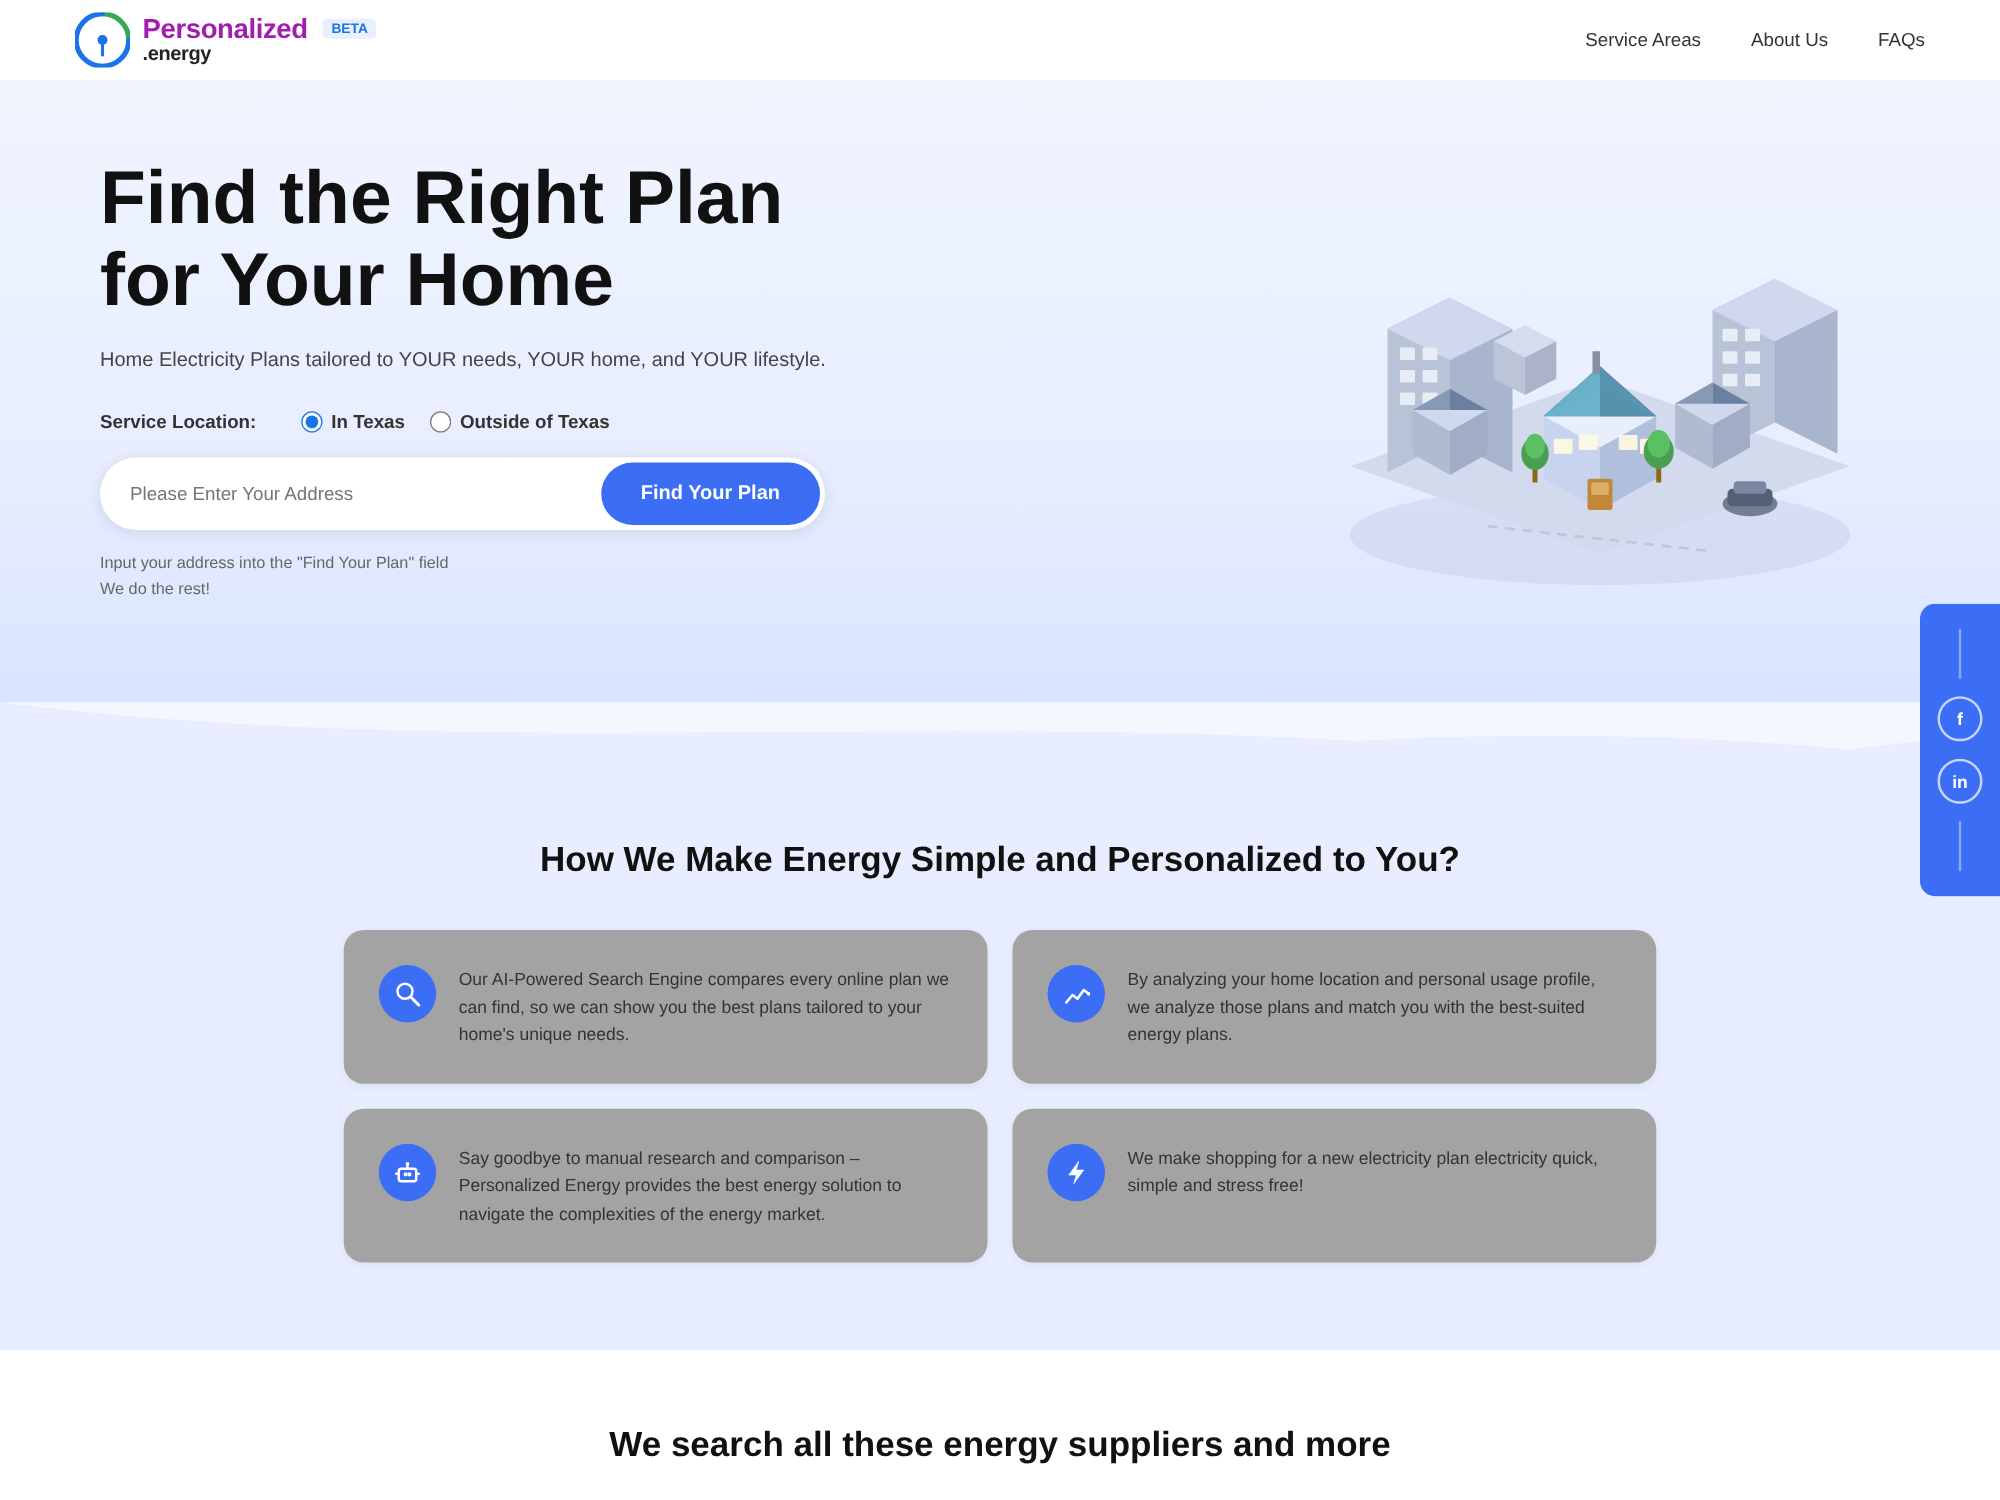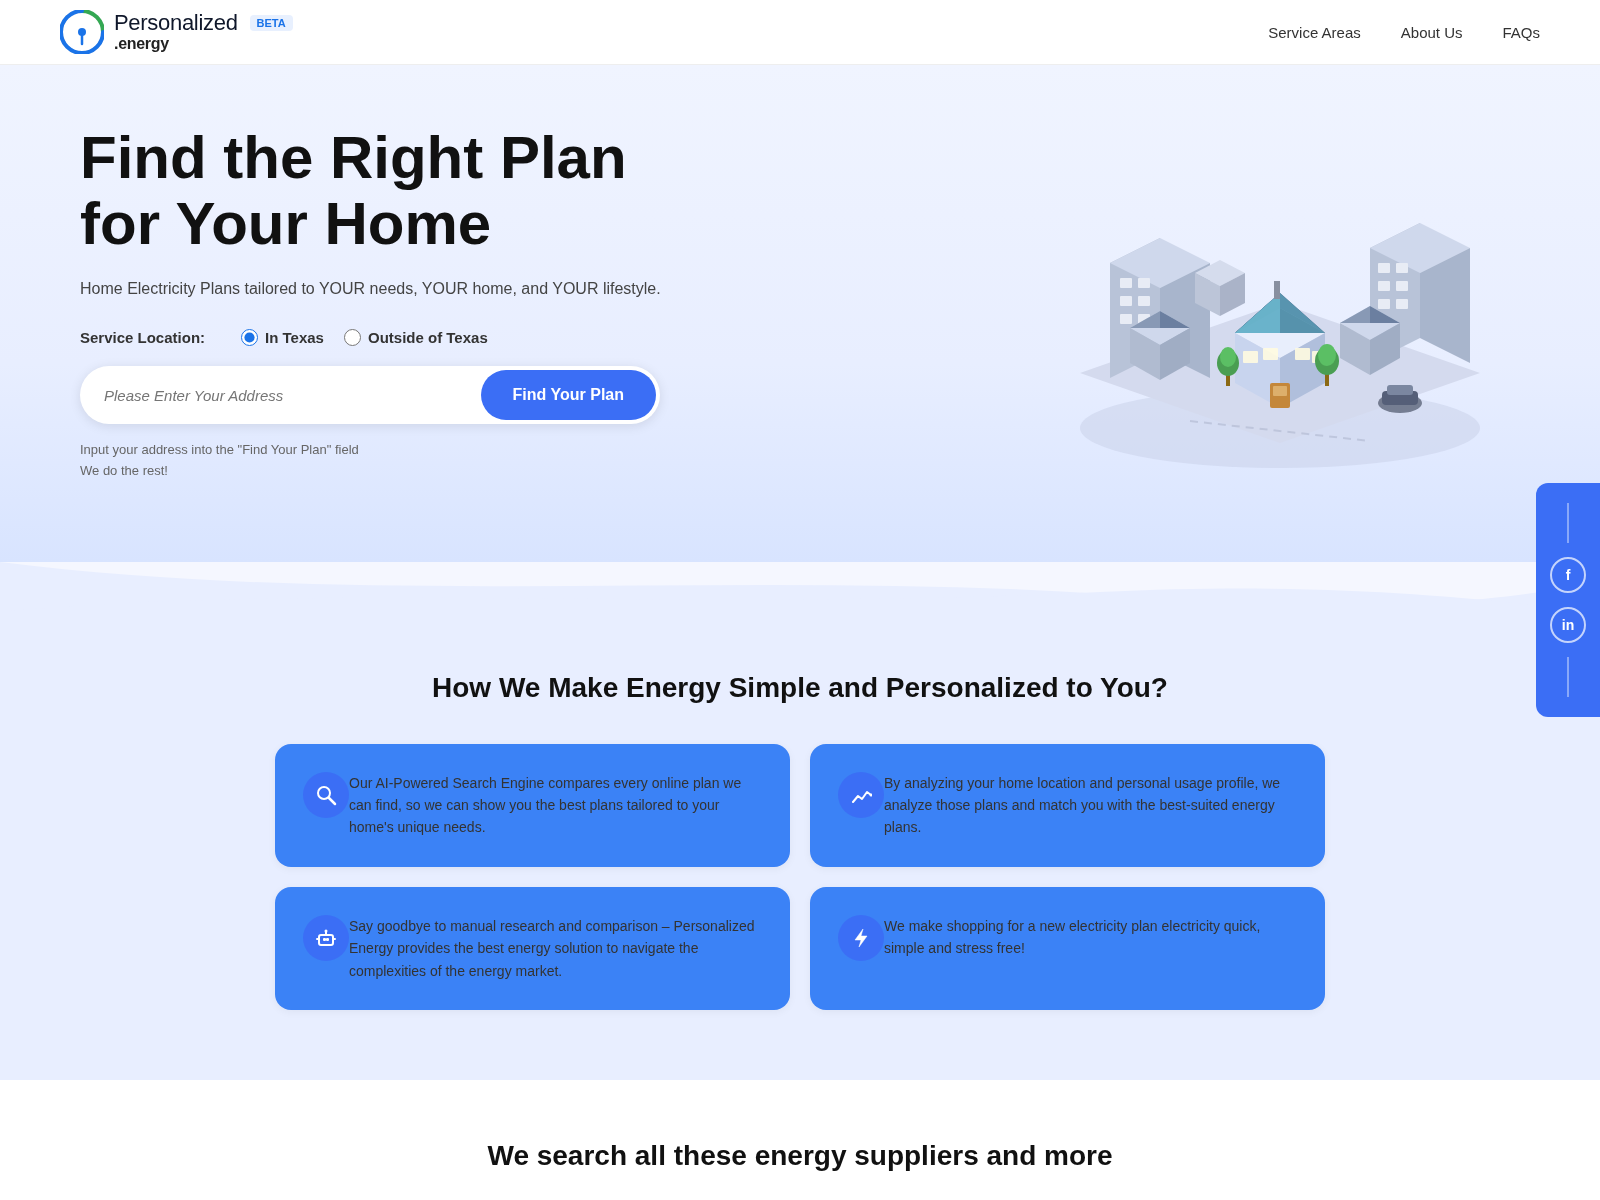--- a/index.html
+++ b/index.html
@@ -7,21 +7,21 @@
 
     
     header {
       display: flex; align-items: center; justify-content: space-between;
       padding: 0 60px; height: 65px;
       border-bottom: 1px solid #eee;
       background: #fff;
     }
     .logo-area { display: flex; align-items: center; gap: 10px; }
     .logo-text-area { display: flex; flex-direction: column; line-height: 1.1; }
-    .logo-main { font-size: 22px; font-weight: 400; color: #0f172a; letter-spacing: -0.3px; }
+    .logo-main { font-size: 22px; font-weight: 700; color: #a21caf; letter-spacing: -0.3px; }
     .logo-sub { font-size: 16px; font-weight: 700; color: #222; letter-spacing: -0.3px; }
     .beta-badge {
       background: #e8f0fe; color: #1a73e8; font-size: 11px; font-weight: 700;
       padding: 2px 7px; border-radius: 4px; margin-left: 6px; vertical-align: middle;
     }
     nav { display: flex; align-items: center; gap: 40px; }
     nav a {
       text-decoration: none; color: #333; font-size: 15px; font-weight: 500;
       cursor: pointer;
     }
@@ -53,21 +53,20 @@
       background: #fff; border-radius: 50px;
       overflow: hidden;
       box-shadow: 0 2px 12px rgba(0,0,0,0.1);
       max-width: 580px;
       margin-bottom: 16px;
     }
     .search-input {
       flex: 1; border: none; outline: none;
       padding: 18px 24px; font-size: 15px; color: #404040;
       background: transparent;
-      font-style: italic;
     }
     .find-plan-btn {
       background: #3b6ef5; color: #fff; border: none;
       padding: 16px 32px; font-size: 16px; font-weight: 600;
       border-radius: 50px; cursor: pointer; margin: 4px 4px 4px 0;
       white-space: nowrap;
     }
     .hint-text { font-size: 13px; color: #666; line-height: 1.6; }
 
     
@@ -90,22 +89,22 @@
     }
     .section-title {
       text-align: center; font-size: 28px; font-weight: 800;
       color: #111; margin-bottom: 40px;
     }
     .cards-grid {
       display: grid; grid-template-columns: 1fr 1fr;
       gap: 20px; max-width: 1050px; margin: 0 auto;
     }
     .card {
-      background: #3b82f6; border-radius: 16px;
-      padding: 28px 28px; display: flex; align-items: flex-start; 
+      background: #a3a3a3; border-radius: 16px;
+      padding: 28px 28px; display: flex; align-items: flex-start; gap: 18px;
       box-shadow: 0 2px 8px rgba(0,0,0,0.05);
     }
     .card-icon {
       width: 46px; height: 46px; border-radius: 50%;
       background: #3b6ef5; display: flex; align-items: center; justify-content: center;
       flex-shrink: 0;
     }
     .card-icon svg { width: 22px; height: 22px; }
     .card-text { font-size: 14px; color: #333; line-height: 1.6; }
 

